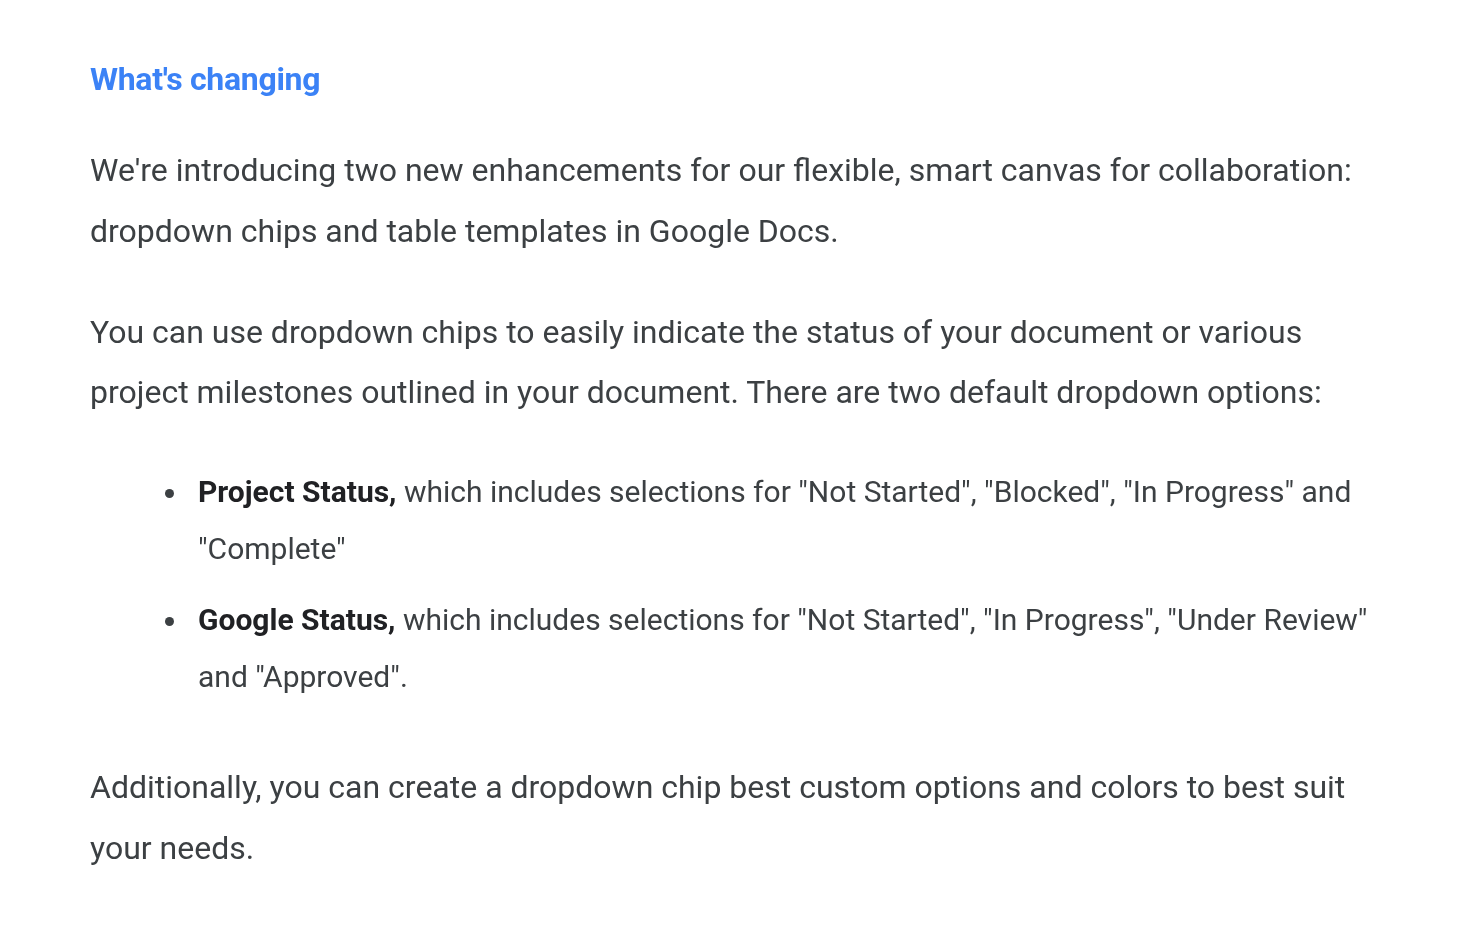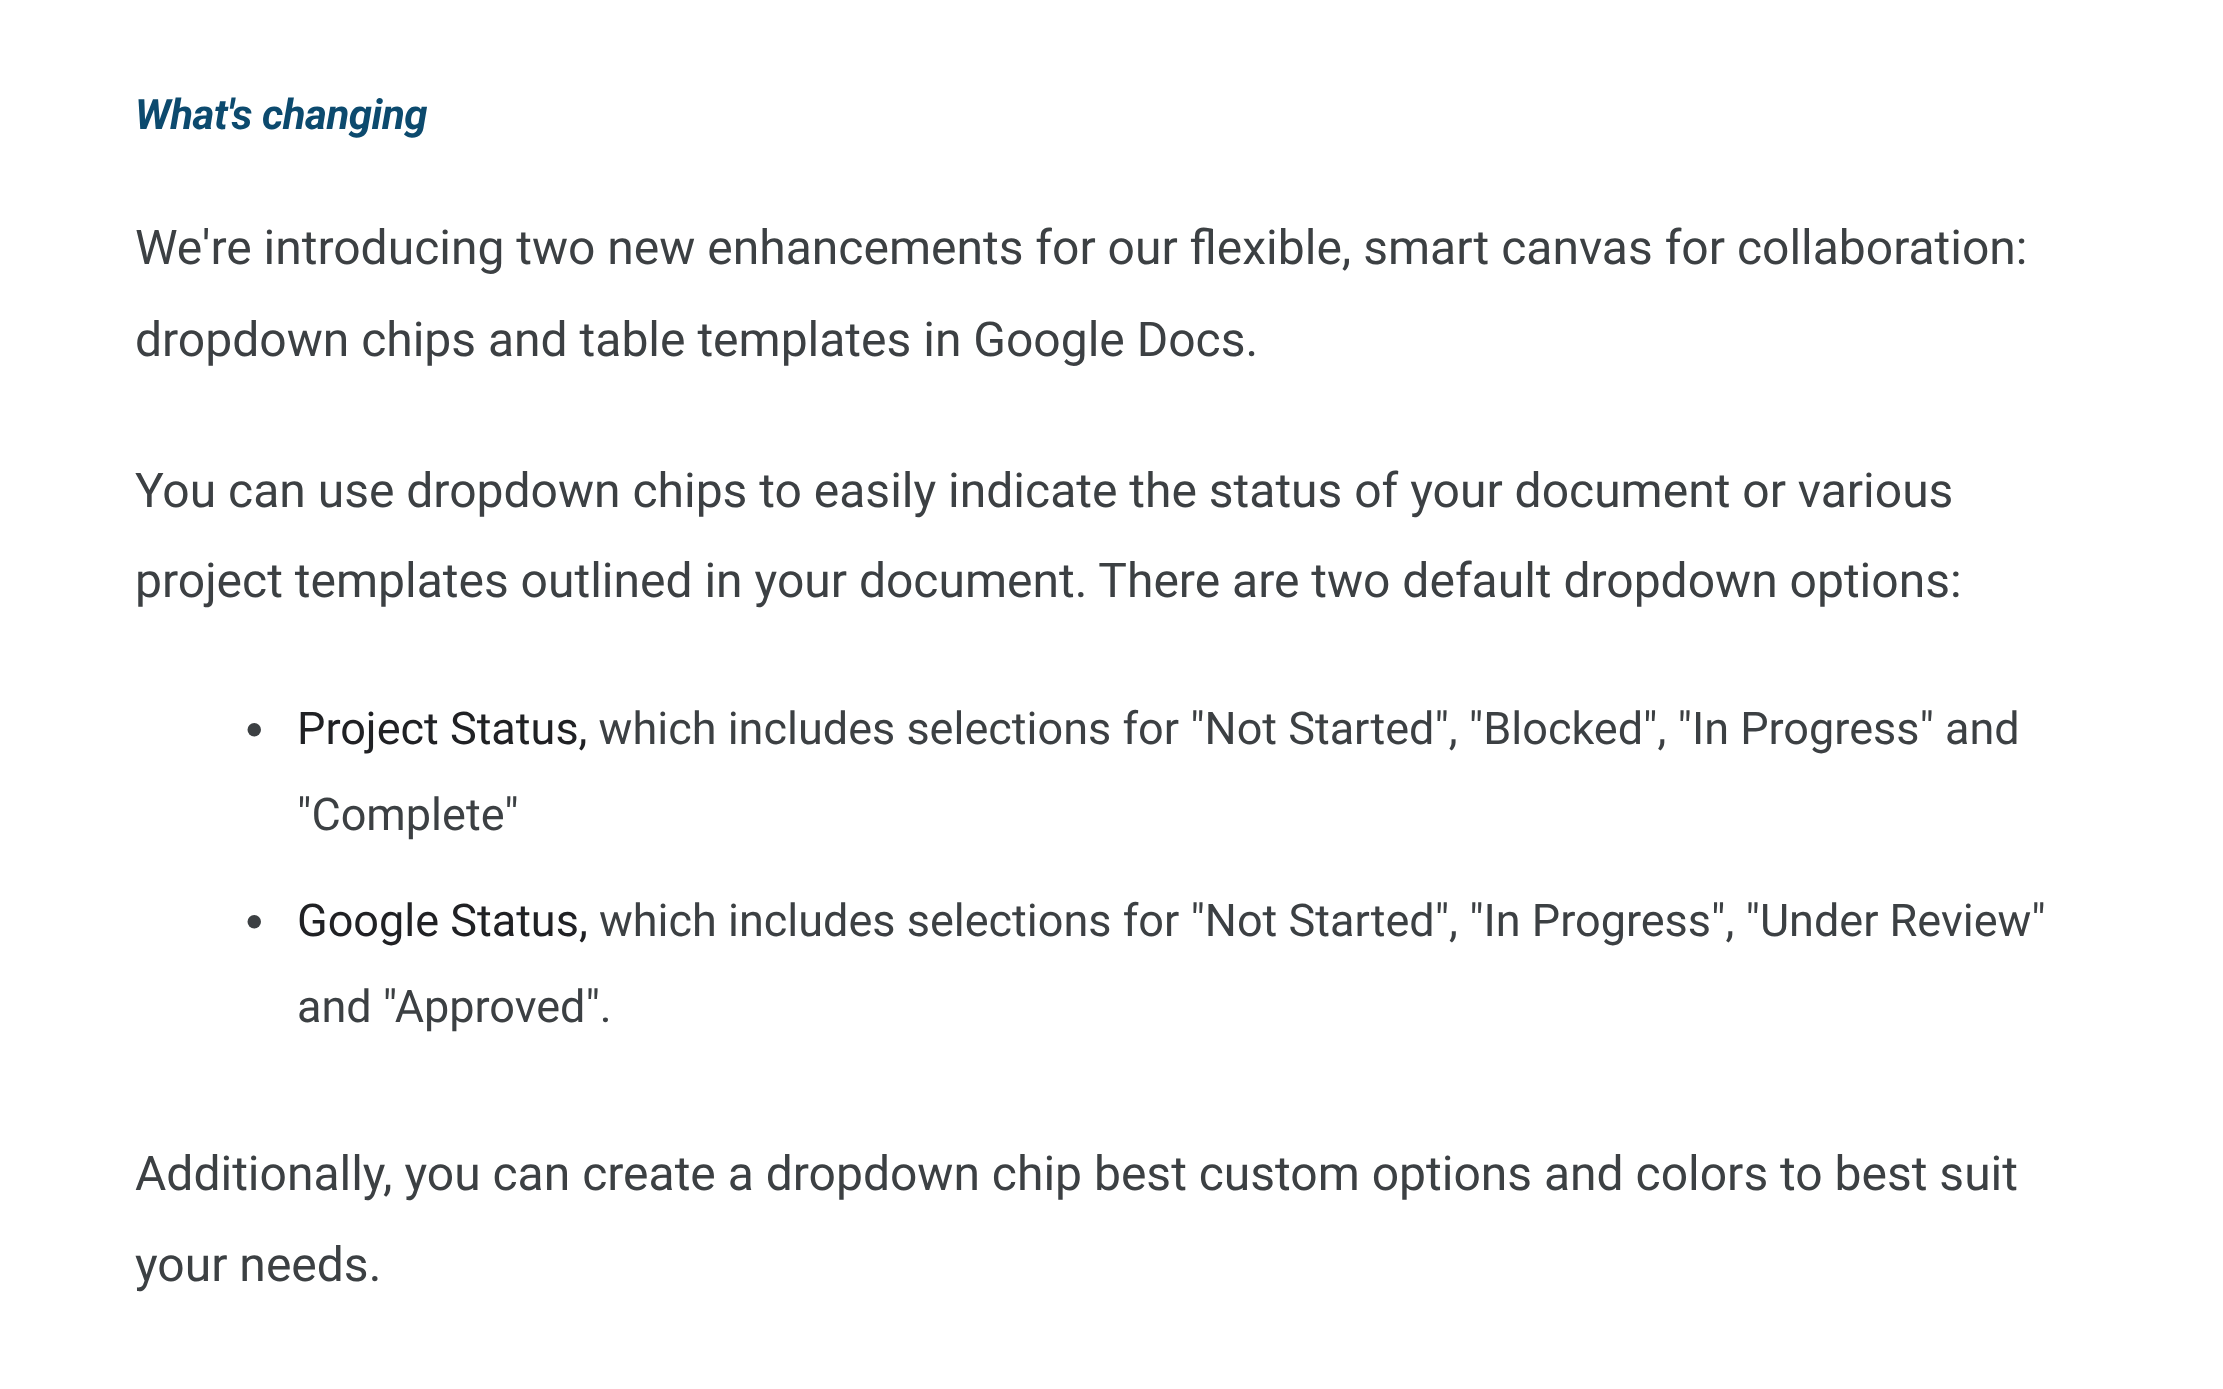--- a/index.html
+++ b/index.html
@@ -8,26 +8,25 @@
       box-sizing: border-box;
     }
     body {
       font-family: Roboto, "Helvetica Neue", Arial, sans-serif;
       color: #3c4043;
       background: #ffffff;
       padding: 60px 90px;
       width: 1482px;
     }
     h2.heading {
-      font-size: 28px;
+      font-size: 32px;
       font-weight: 700;
-      color: #0c4a6e;
+      color: #3b82f6;
       margin-bottom: 42px;
       letter-spacing: -0.3px;
-      font-style: italic;
     }
     p.paragraph {
       font-size: 32px;
       line-height: 1.9;
       color: #3c4043;
       margin-bottom: 40px;
       font-weight: 400;
     }
     p.paragraph.last {
       margin-bottom: 0;
@@ -42,32 +41,32 @@
       line-height: 1.9;
       color: #3c4043;
       margin-bottom: 14px;
       padding-left: 8px;
       font-weight: 400;
     }
     ul.bullet-list li::marker {
       color: #3c4043;
     }
     .bold {
-      font-weight: 400;
+      font-weight: 700;
       color: #202124;
     }
   </style>
 </head>
 <body>
 
 <h2 class="heading">What's changing</h2>
 
 <p class="paragraph">We're introducing two new enhancements for our flexible, smart canvas for collaboration: dropdown chips and table templates in Google Docs.</p>
 
-<p class="paragraph">You can use dropdown chips to easily indicate the status of your document or various project templates outlined in your document. There are two default dropdown options:</p>
+<p class="paragraph">You can use dropdown chips to easily indicate the status of your document or various project milestones outlined in your document. There are two default dropdown options:</p>
 
 <ul class="bullet-list">
   <li>
     <span class="bold">Project Status,</span><span> which includes selections for "Not Started", "Blocked", "In Progress" and "Complete"</span>
   </li>
   <li>
     <span class="bold">Google Status,</span><span> which includes selections for "Not Started", "In Progress", "Under Review" and "Approved".</span>
   </li>
 </ul>
 

